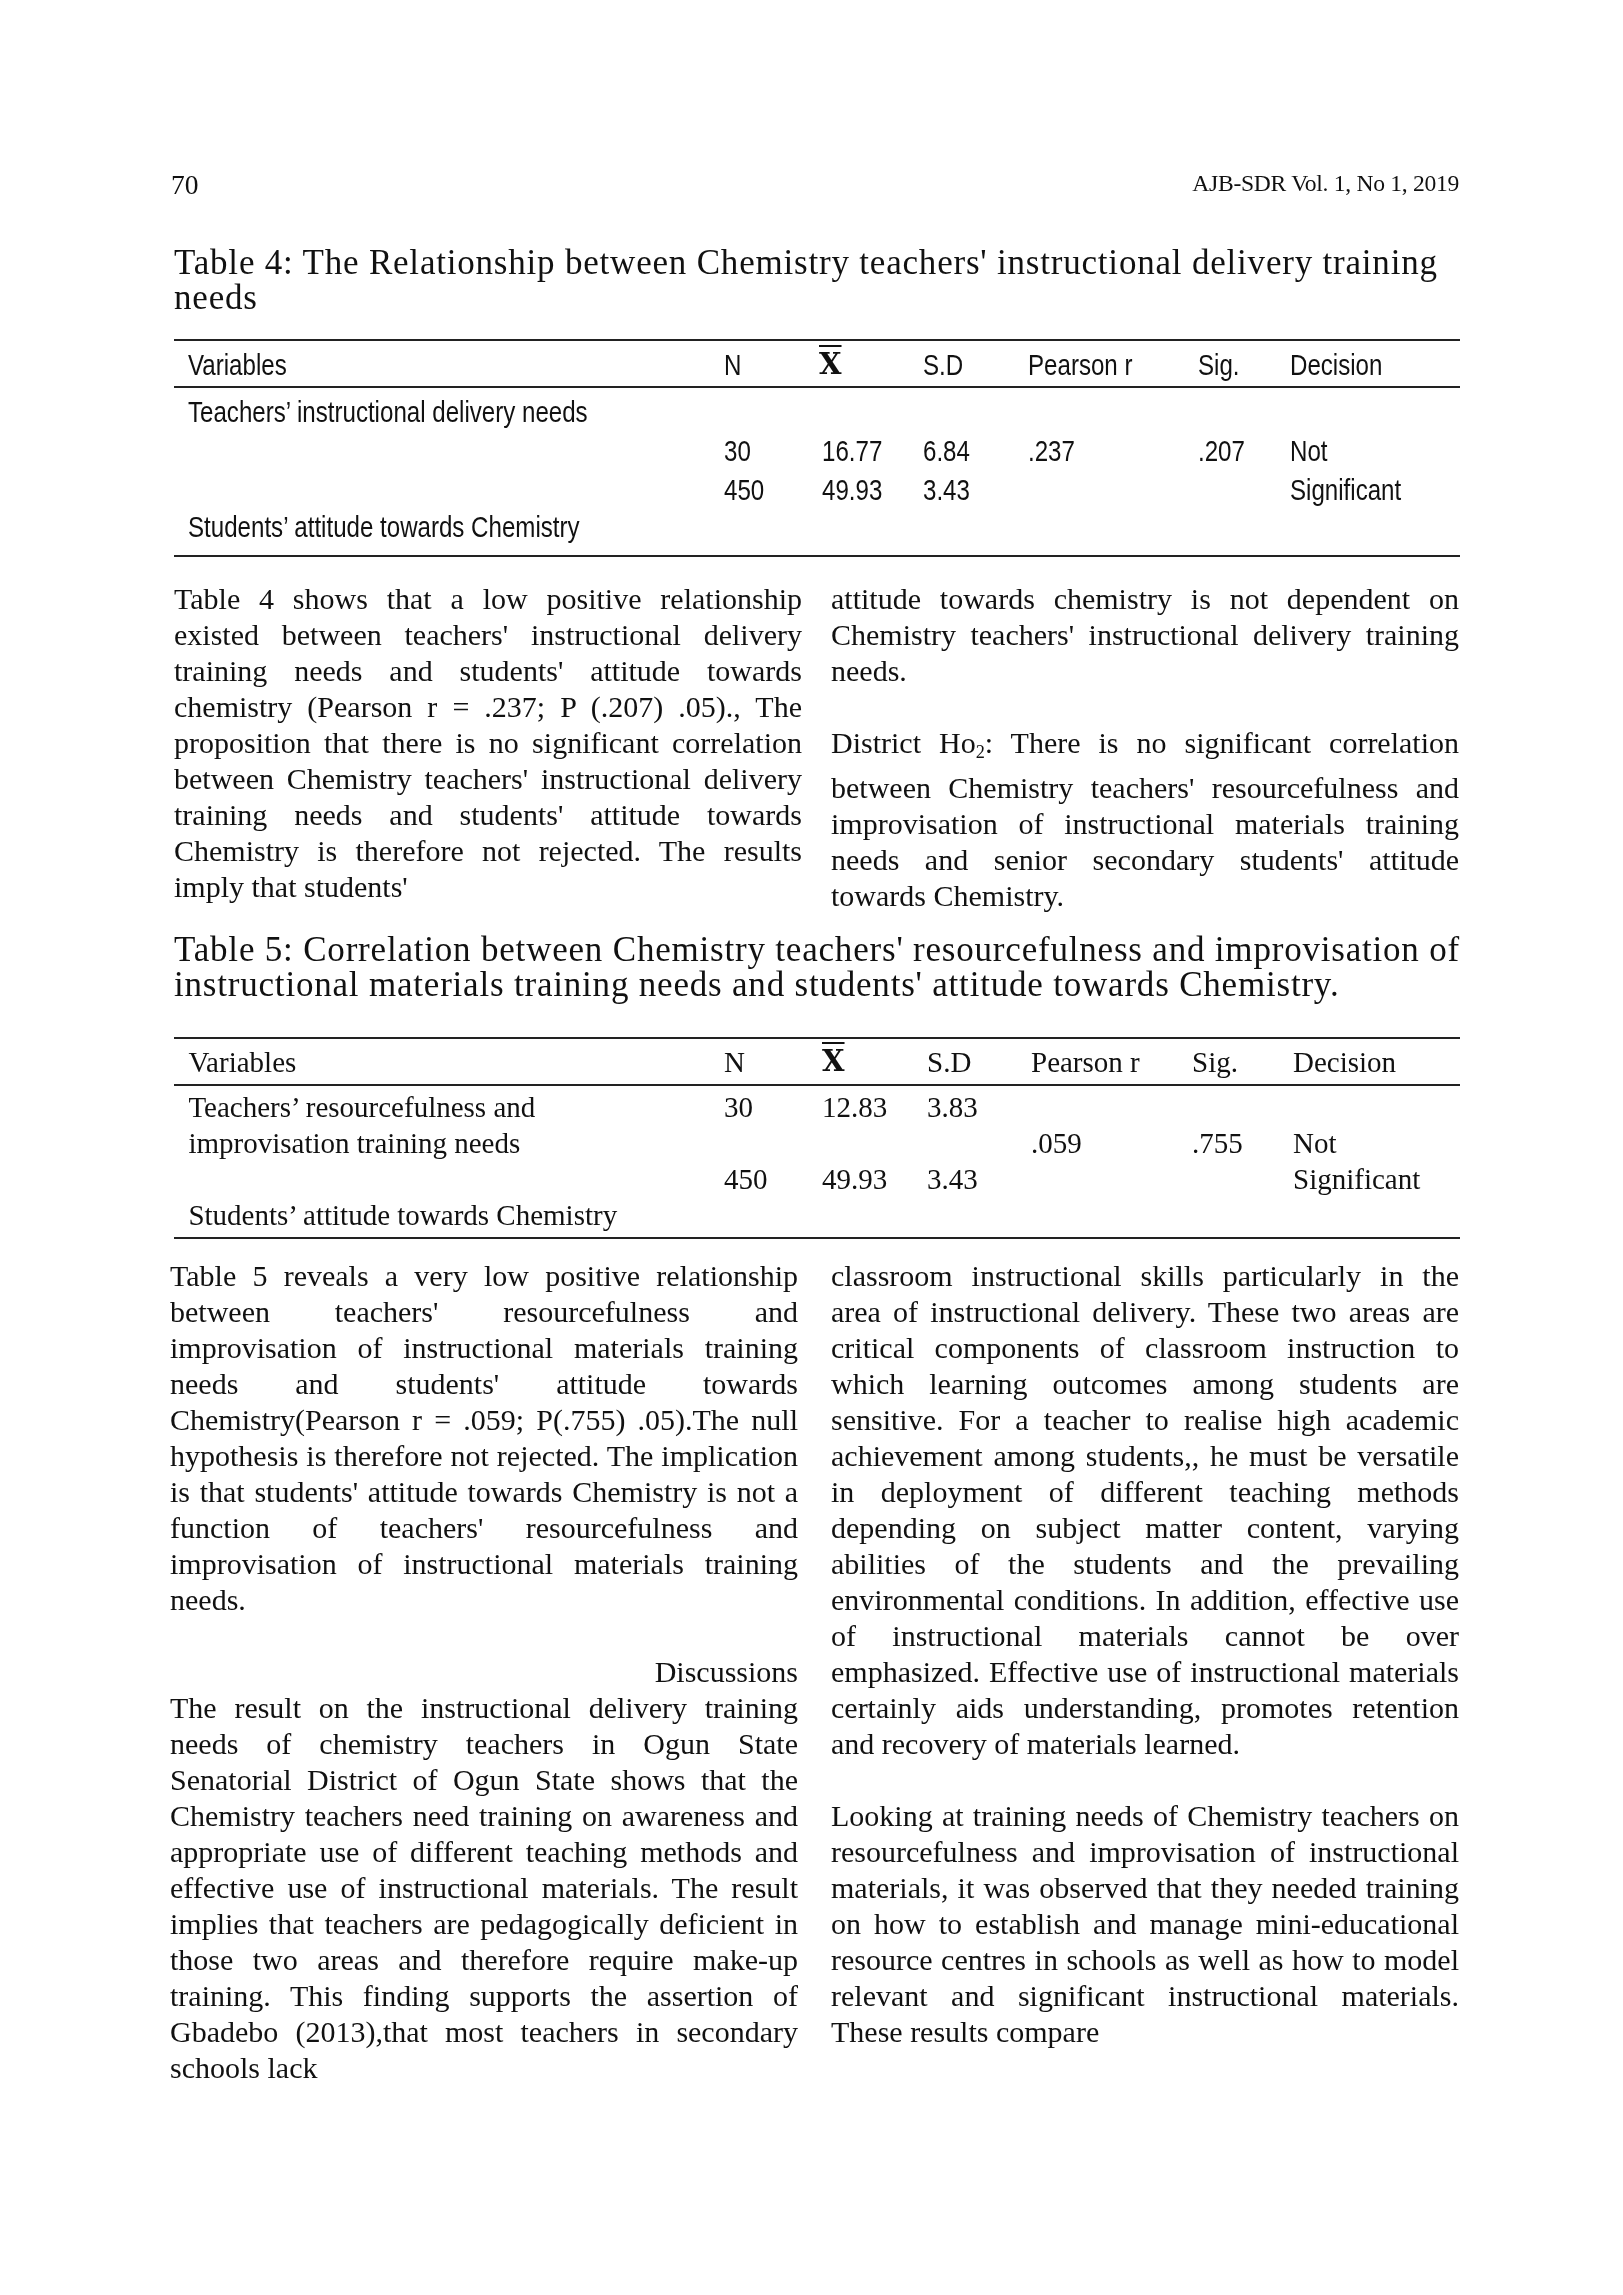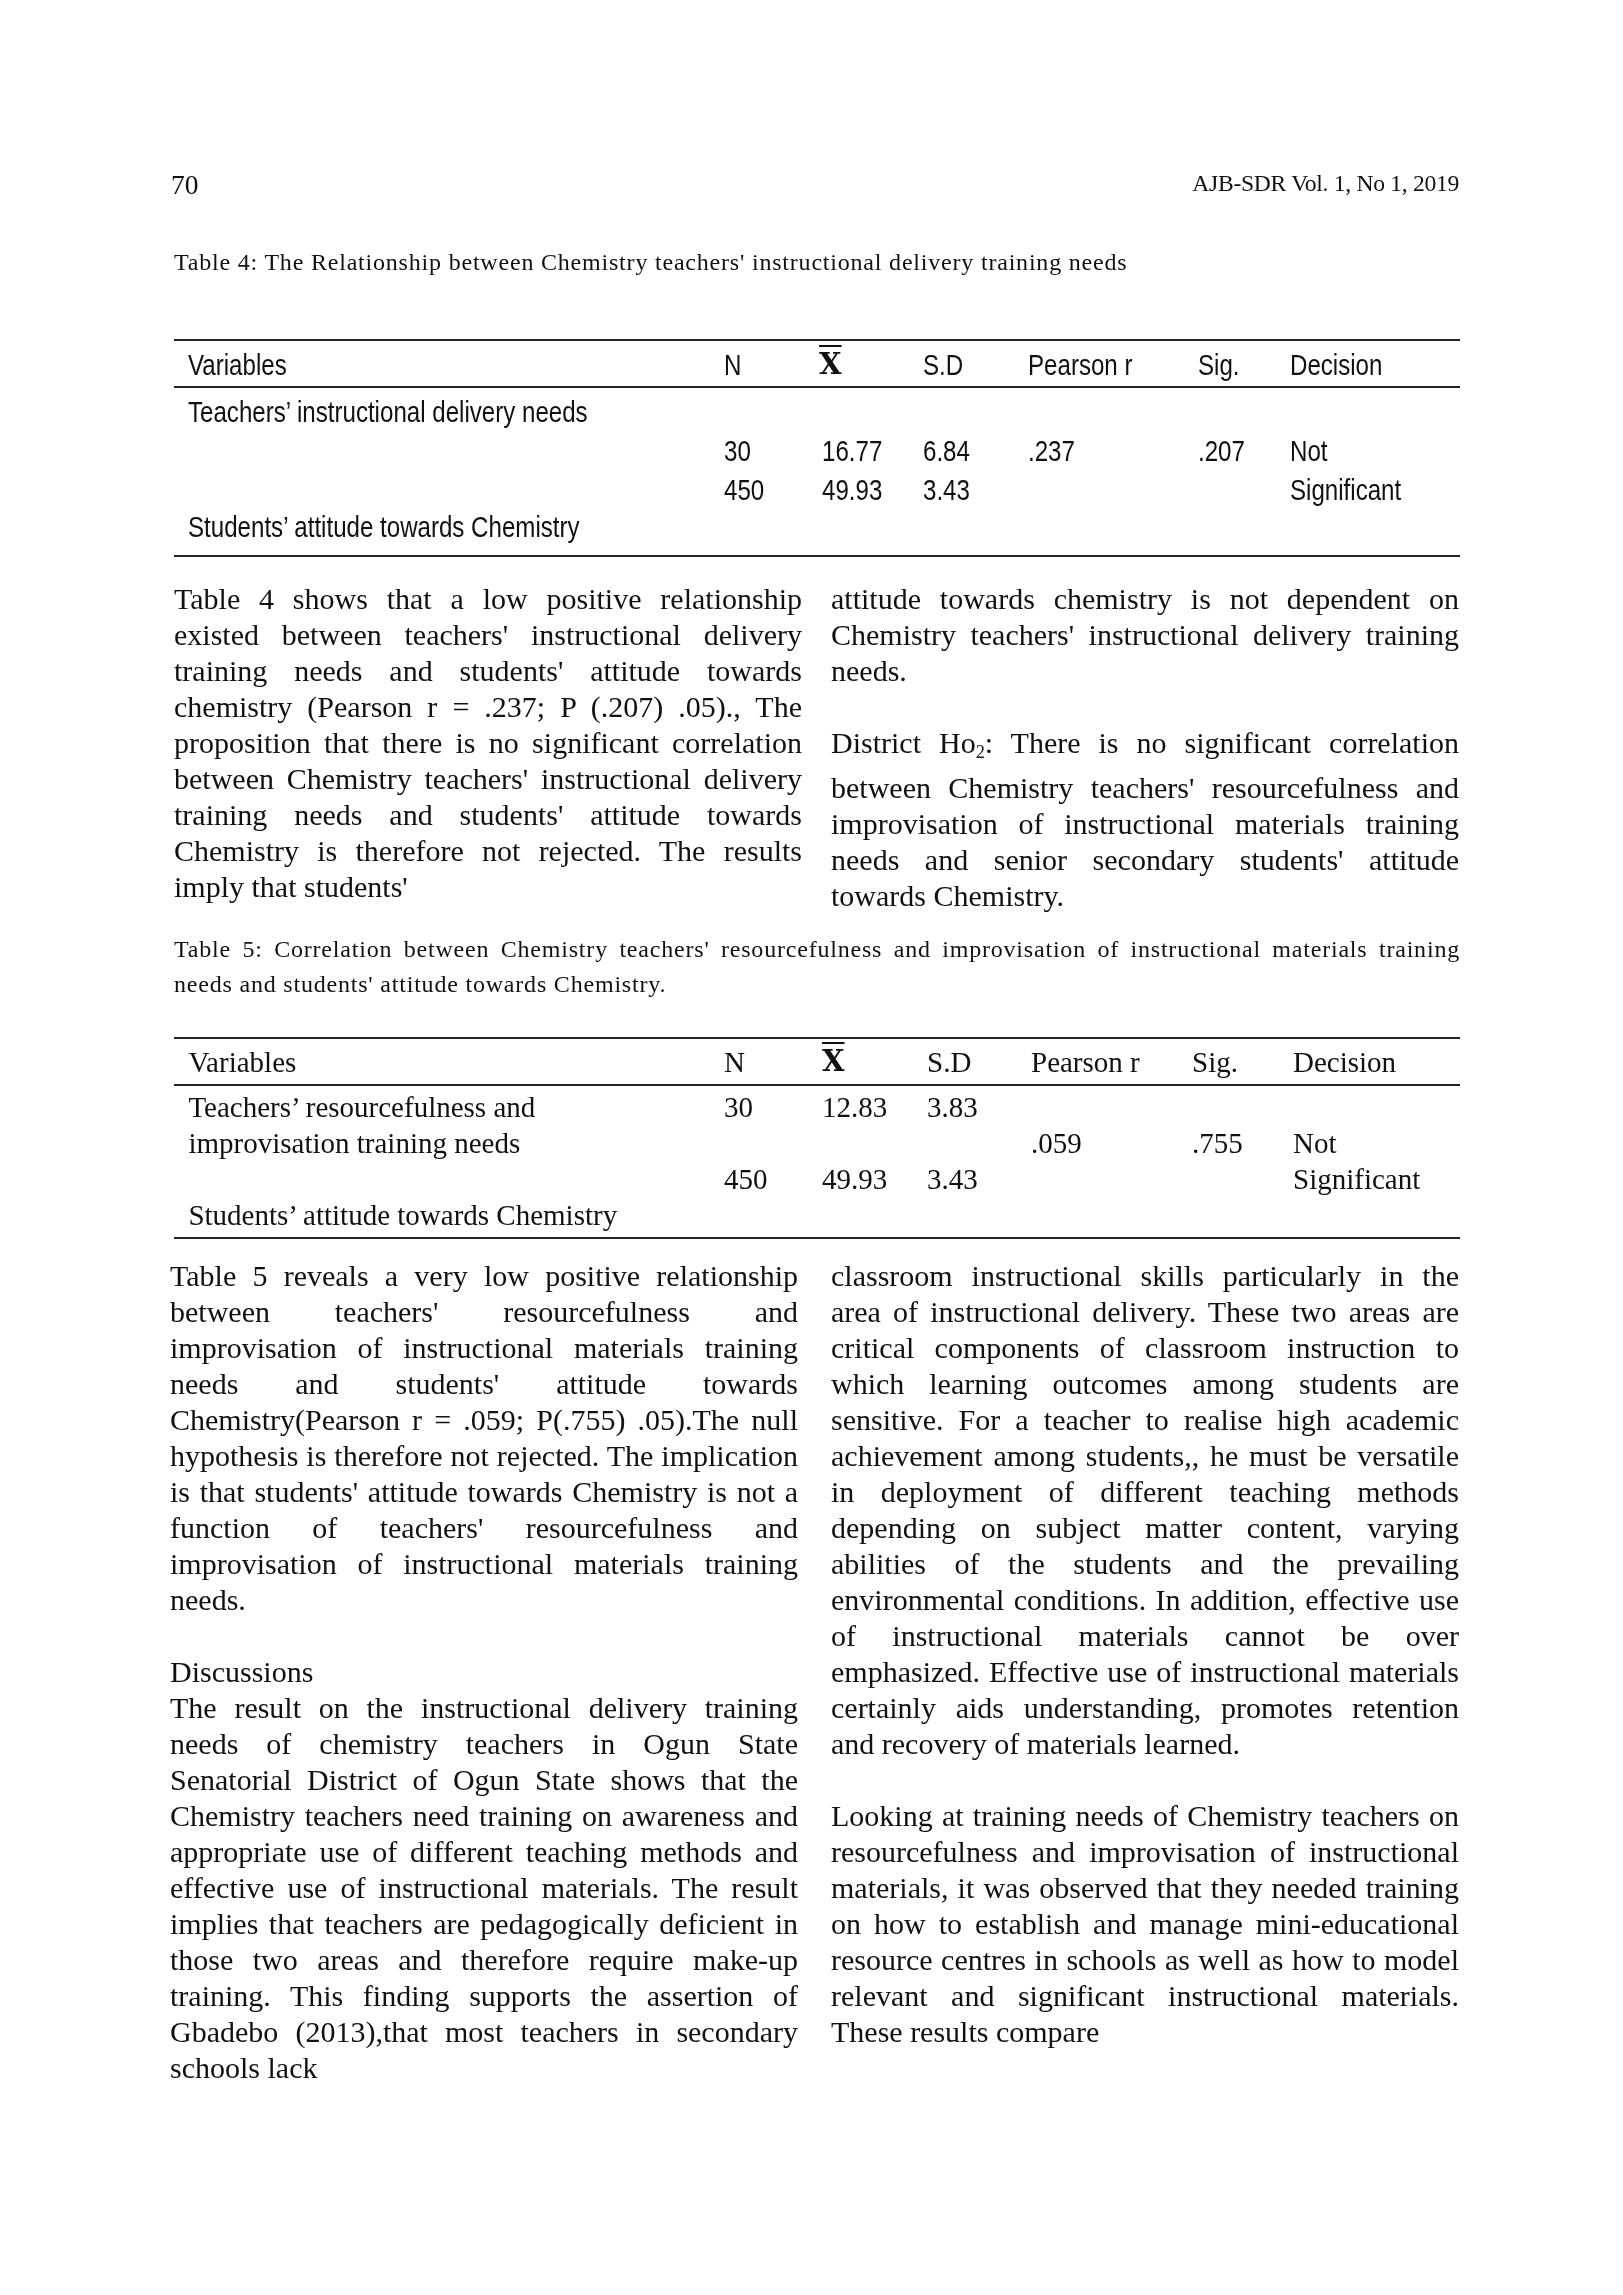--- a/index.html
+++ b/index.html
@@ -3,21 +3,21 @@
 <meta charset="utf-8">
 <style>
   html, body { margin: 0; padding: 0; background: #ffffff; }
   body {
     width: 1623px; height: 2295px; position: relative; overflow: hidden;
     font-family: "Liberation Serif", "DejaVu Serif", serif; color: #111;
   }
   .page-number { position: absolute; left: 171px; top: 169px; font-size: 27.5px; }
   .running-head { position: absolute; right: 164px; top: 170px; font-size: 23.6px; letter-spacing: -0.3px; }
 
-  .caption { position: absolute; left: 174px; width: 1286px; font-size: 24px; line-height: 35px; letter-spacing: 0.8px; }
+  .caption { position: absolute; left: 174px; width: 1286px; font-size: 35px; line-height: 35px; letter-spacing: 0.8px; }
   .caption .indent { display: block; padding-left: 99px; }
   #cap4 { top: 245px; }
   #cap5 { top: 932px; text-align: justify; text-align-last: left; }
 
   .tbl { position: absolute; left: 174px; width: 1286px; }
   .tbl .rule { position: absolute; left: 0; right: 0; height: 2px; background: #222; }
   .tbl .cell { position: absolute; white-space: nowrap; }
   .sans { font-family: "Liberation Sans", "DejaVu Sans", sans-serif; font-size: 29.4px; transform: scaleX(0.82); transform-origin: left center; }
   .serifc { font-family: "Liberation Serif", "DejaVu Serif", serif; font-size: 29px; }
   .xbar { font-family: "DejaVu Serif", serif; font-weight: bold; font-size: 29px; text-decoration: overline; }
@@ -26,21 +26,21 @@
   #t5 { top: 1037px; height: 206px; }
 
   .col { position: absolute; width: 628px; font-size: 30px; line-height: 36px; text-align: justify; }
   .col p { margin: 0; }
   .col .gap { height: 36px; }
   #colA1 { left: 174px; top: 581px; }
   #colB1 { left: 831px; top: 581px; }
   #colA2 { left: 170px; top: 1258px; }
   #colB2 { left: 831px; top: 1258px; }
   .sub { font-size: 18.3px; vertical-align: -5.2px; }
-  .heading { text-align: left; }
+  .heading { text-align: right; }
 </style>
 </head>
 <body>
 
 <div class="page-number">70</div>
 <div class="running-head">AJB-SDR Vol. 1, No 1, 2019</div>
 
 <div id="cap4" class="caption">
   <span>Table 4: The Relationship between Chemistry teachers' instructional delivery training needs</span>
 </div>

